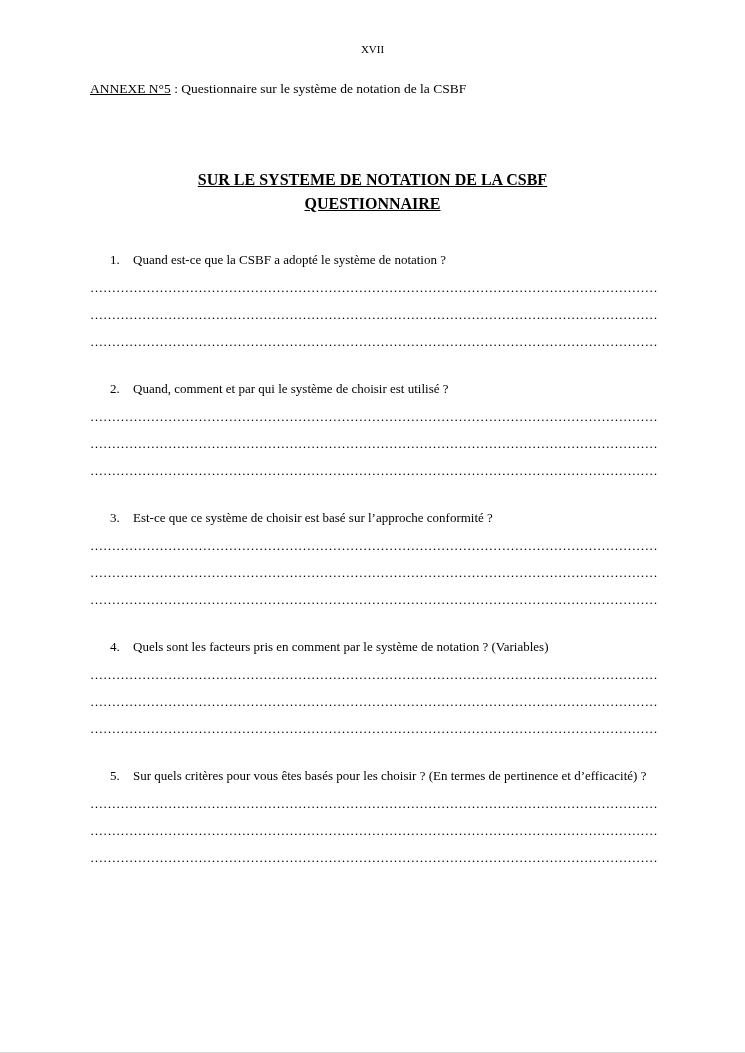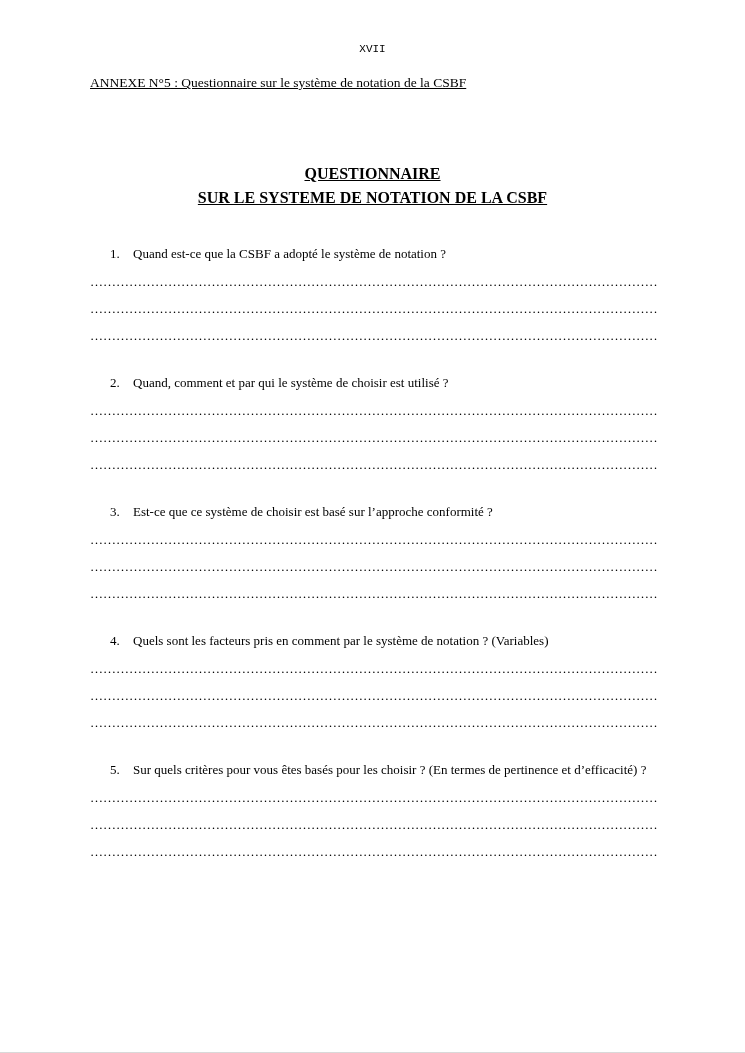--- a/index.html
+++ b/index.html
@@ -12,37 +12,36 @@
     height: 1053px;
     margin: 0 auto;
     background: #ffffff;
     overflow: hidden;
     border-bottom: 1px solid #d9d9d9;
   }
 
   .page-number {
     padding-top: 42px;
     text-align: center;
-    font-family: Liberation Mono, monospace;
+    font-family: Liberation Serif, serif;
     font-size: 11px;
     line-height: 14px;
     color: #000;
   }
 
   .content {
     margin: 0 90px;
     width: 565px;
   }
 
   .annexe-line {
-    margin-top: 18px;
+    margin-top: 24px;
     font-size: 13.5px;
     line-height: 18px;
     white-space: nowrap;
-    text-decoration: underline;
   }
   .annexe-line .label { text-decoration: underline; }
 
   .doc-title {
     margin-top: 70px;
     text-align: center;
     font-weight: bold;
     font-size: 16px;
     line-height: 24px;
   }
@@ -75,22 +74,22 @@
 
 <div class="page">
 
   <div class="page-number">XVII</div>
 
   <div class="content">
 
     <p class="annexe-line"><span class="label">ANNEXE N°5</span><span> : Questionnaire sur le système de notation de la CSBF</span></p>
 
     <div class="doc-title">
+      <div class="t-line"><span>SUR LE SYSTEME DE NOTATION DE LA CSBF</span></div>
       <div class="t-line"><span>QUESTIONNAIRE</span></div>
-      <div class="t-line"><span>SUR LE SYSTEME DE NOTATION DE LA CSBF</span></div>
     </div>
 
     <div class="questions">
 
       <div class="qblock">
         <div class="qrow">
           <span class="qnum">1.</span>
           <span class="qtext">Quand est-ce que la CSBF a adopté le système de notation ?</span>
         </div>
         <div class="dots">……………………………………………………………………………………………………………………………………………………………………………………………………………………………………………………………………………………………………………………………………………………………………………………</div>

